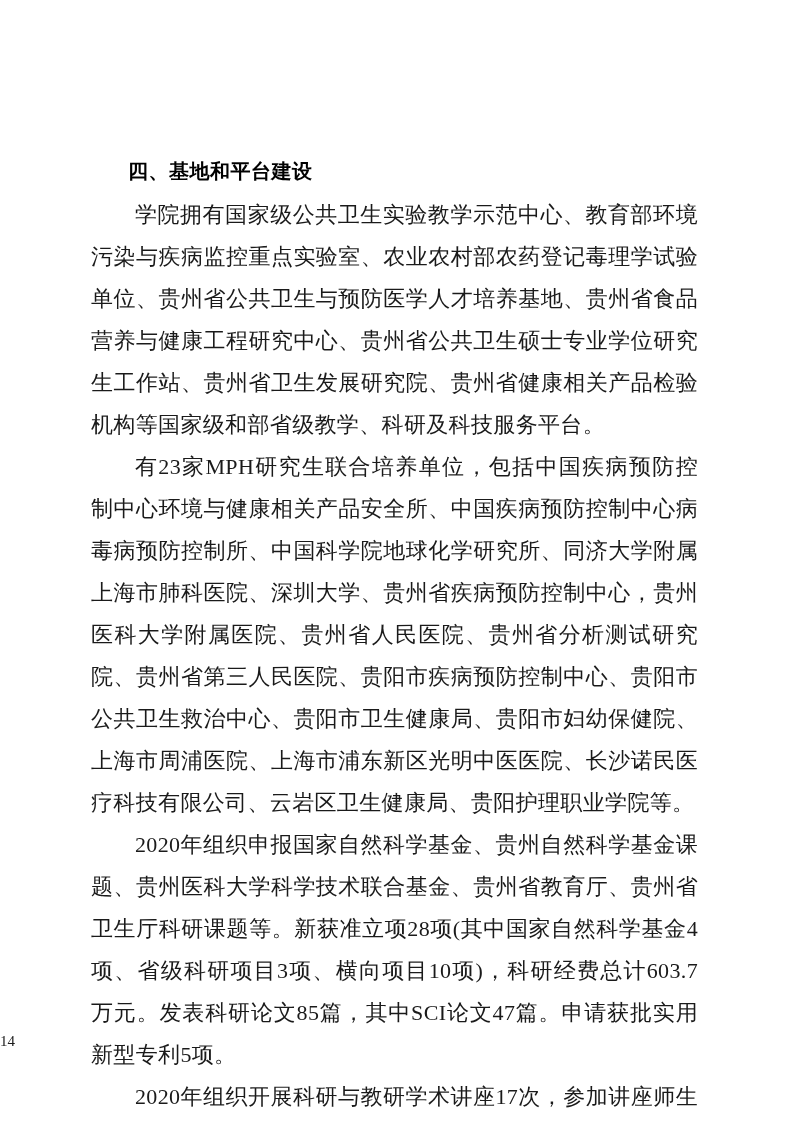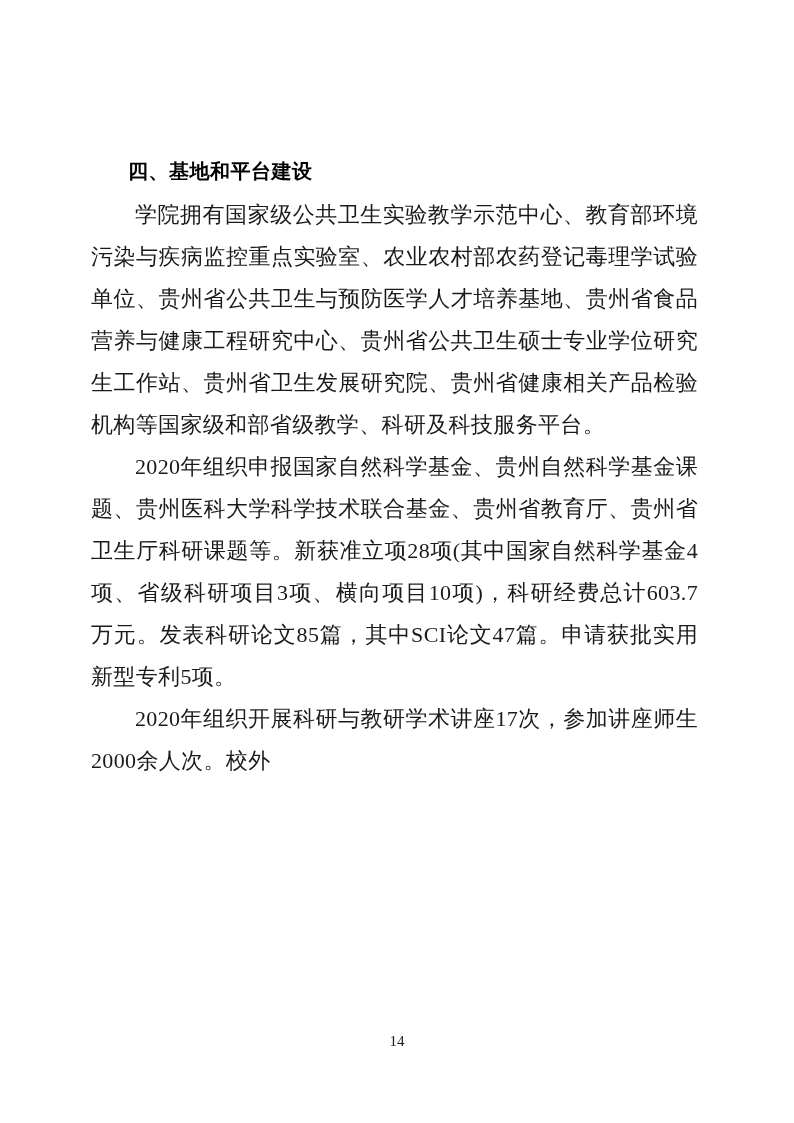--- a/index.html
+++ b/index.html
@@ -42,38 +42,38 @@
     text-align: justify;
     text-indent: 2em;
     letter-spacing: 0.35px;
     word-break: break-all;
   }
   .footer {
     position: absolute;
     top: 1032px;
     left: 0;
     width: 100%;
-    text-align: center;
   }
   .page-number {
     font-family: "Liberation Serif", "DejaVu Serif", serif;
     font-size: 15px;
     color: #1a1a1a;
   }
 </style>
 </head>
 <body>
 
 <div class="page">
   <div class="content">
 
     <h2 class="section-heading">四、基地和平台建设</h2>
 
     <p class="body-paragraph">学院拥有国家级公共卫生实验教学示范中心、教育部环境污染与疾病监控重点实验室、农业农村部农药登记毒理学试验单位、贵州省公共卫生与预防医学人才培养基地、贵州省食品营养与健康工程研究中心、贵州省公共卫生硕士专业学位研究生工作站、贵州省卫生发展研究院、贵州省健康相关产品检验机构等国家级和部省级教学、科研及科技服务平台。</p>
 
+    <p class="body-paragraph">有23家MPH研究生联合培养单位，包括中国疾病预防控制中心环境与健康相关产品安全所、中国疾病预防控制中心病毒病预防控制所、中国科学院地球化学研究所、同济大学附属上海市肺科医院、深圳大学、贵州省疾病预防控制中心，贵州医科大学附属医院、贵州省人民医院、贵州省分析测试研究院、贵州省第三人民医院、贵阳市疾病预防控制中心、贵阳市公共卫生救治中心、贵阳市卫生健康局、贵阳市妇幼保健院、上海市周浦医院、上海市浦东新区光明中医医院、长沙诺民医疗科技有限公司、云岩区卫生健康局、贵阳护理职业学院等。</p>
 
 
     <p class="body-paragraph">2020年组织申报国家自然科学基金、贵州自然科学基金课题、贵州医科大学科学技术联合基金、贵州省教育厅、贵州省卫生厅科研课题等。新获准立项28项(其中国家自然科学基金4项、省级科研项目3项、横向项目10项)，科研经费总计603.7万元。发表科研论文85篇，其中SCI论文47篇。申请获批实用新型专利5项。</p>
 
     <p class="body-paragraph">2020年组织开展科研与教研学术讲座17次，参加讲座师生2000余人次。校外</p>
 
   </div>
 
   <div class="footer">
     <span class="page-number">14</span>

